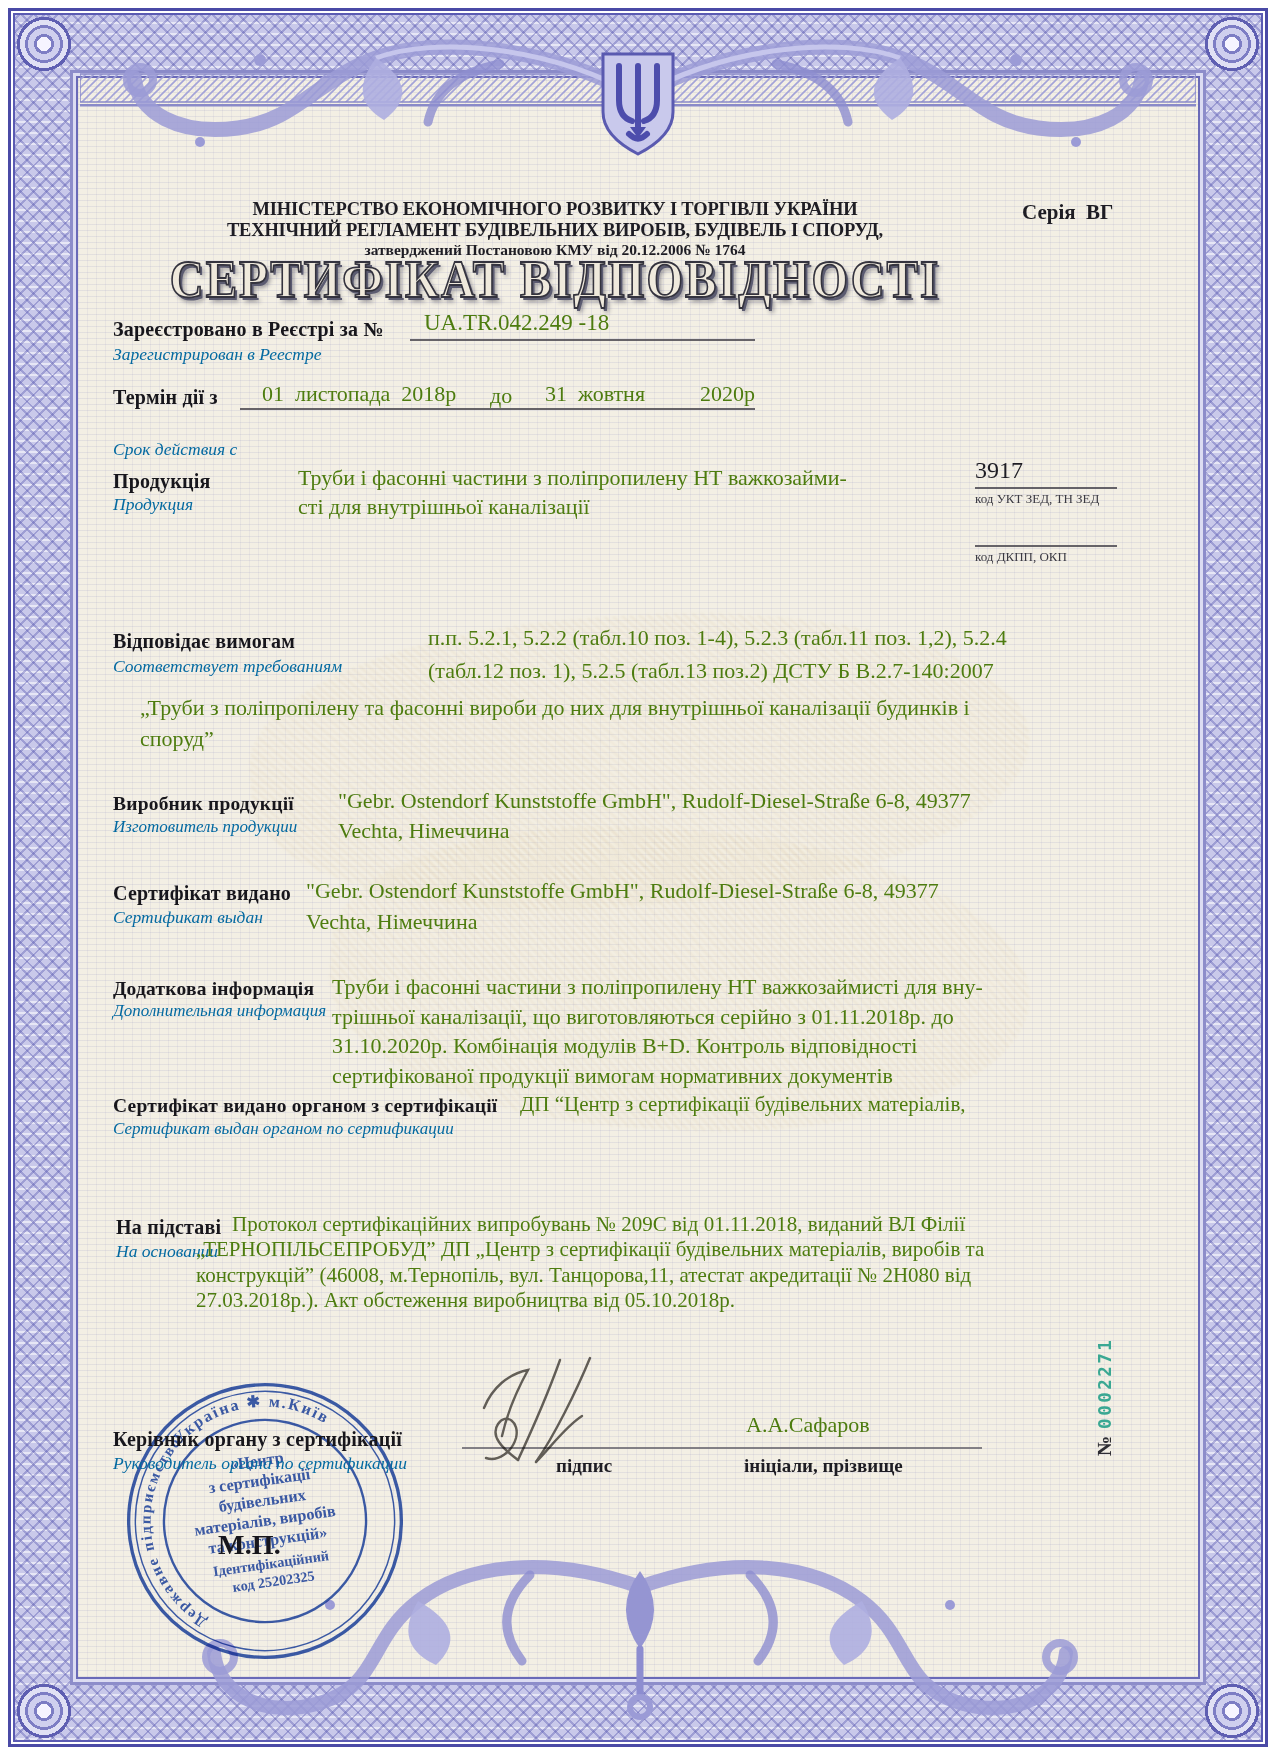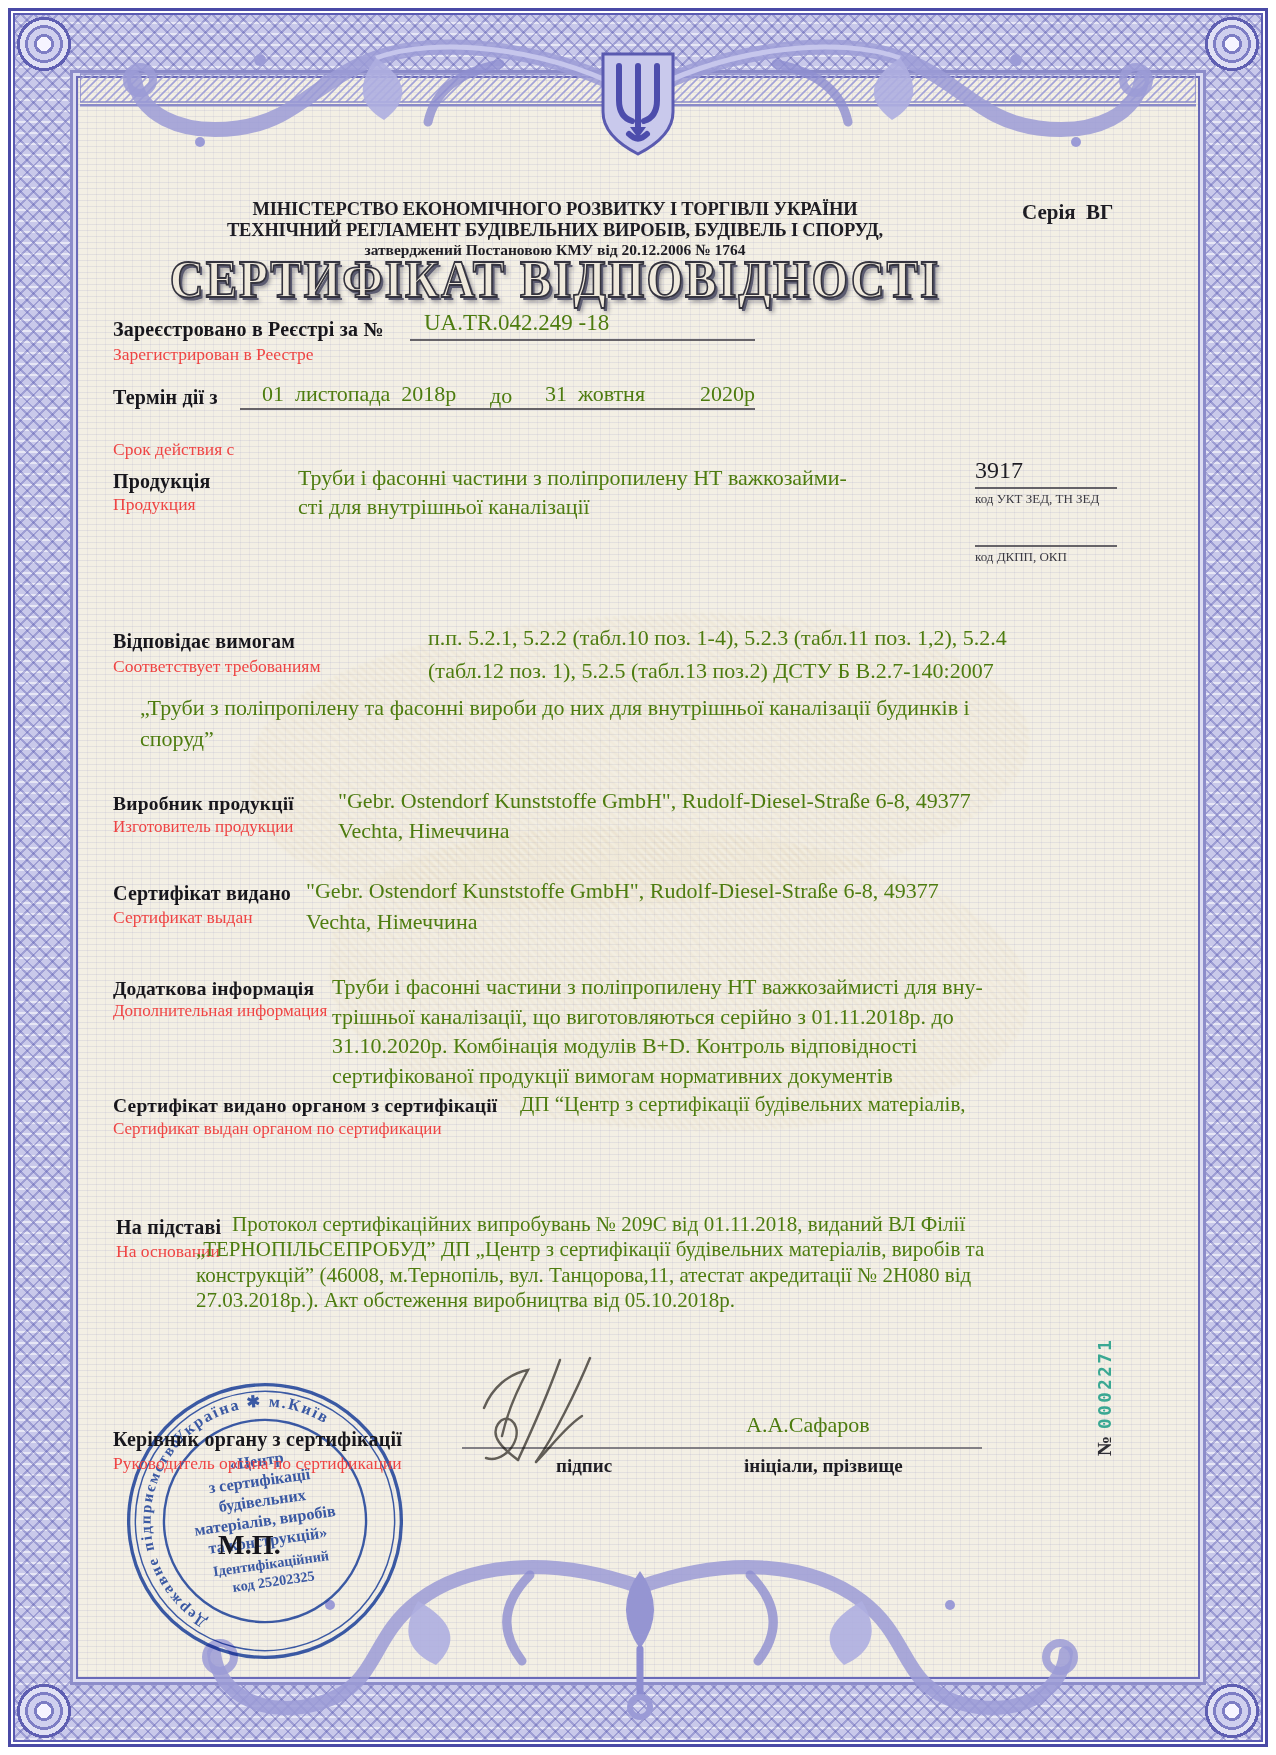--- a/index.html
+++ b/index.html
@@ -40,21 +40,21 @@
   
   .wm{position:absolute;border-radius:46% 54% 52% 48%;
       background:repeating-linear-gradient(45deg, rgba(208,184,140,.30) 0 2px, rgba(243,236,214,.25) 2px 6px);
       filter:blur(1px);opacity:.55;}
   .wm1{left:250px;top:615px;width:780px;height:290px;transform:rotate(-4deg);}
   .wm2{left:330px;top:830px;width:700px;height:300px;transform:rotate(3deg);}
 
   
   .abs{position:absolute;}
   .lbl{font-weight:700;font-size:20px;letter-spacing:.2px;color:#17161c;}
-  .lbl-ru{font-size:17.5px;color:#ef4444;}
+  .lbl-ru{font-style:italic;font-size:17.5px;color:#0369a1;}
   .val{font-size:22px;color:#4d7c0f;}
   .lines{white-space:pre-line;}
   .rule{position:absolute;height:1.5px;background:#4c4a52;opacity:.85;}
   .center{text-align:center;}
 
   .h-min{font-weight:700;font-size:18.5px;letter-spacing:-0.2px;}
   .h-app{font-weight:700;font-size:15.5px;}
   .h-title{
     font-weight:700;font-size:47px;letter-spacing:2px;
     color:#efe9dc;-webkit-text-stroke:1.6px #34333e;

